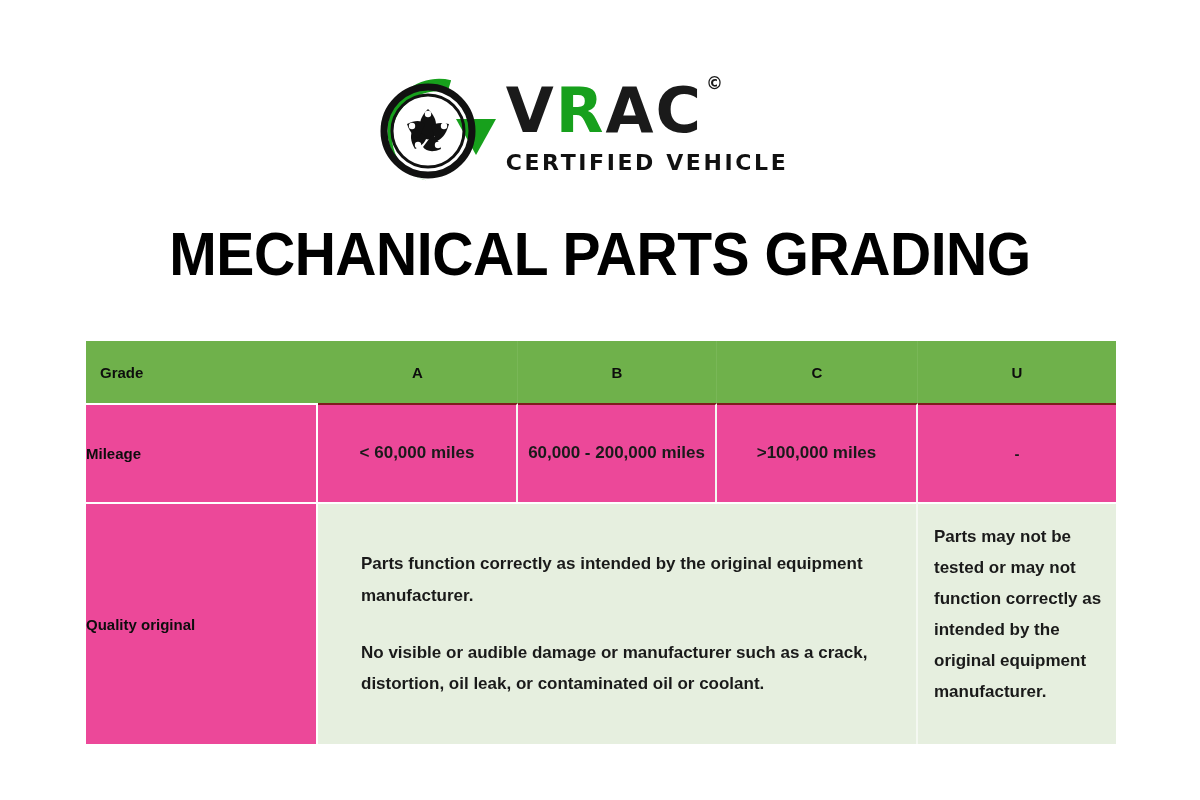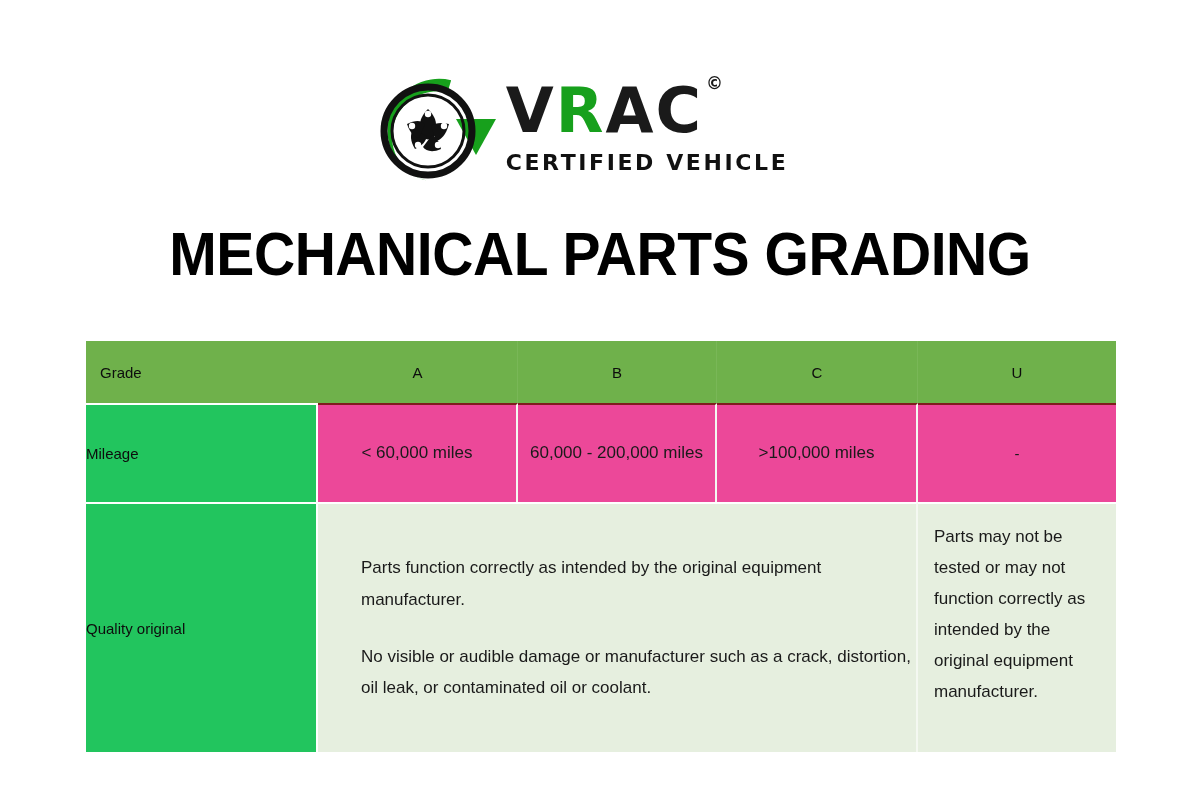--- a/index.html
+++ b/index.html
@@ -105,21 +105,21 @@
     top: 341px;
     width: 1030px;
     border-collapse: separate;
     border-spacing: 0;
     table-layout: fixed;
   }
   .grading-table td, .grading-table th {
     padding: 0;
     margin: 4px;
     vertical-align: middle;
-    font-weight: normal;
+    font-weight: bold;
   }
 
   
   .hdr-cell {
     background: #6fb14b;
     height: 62px;
     color: #0d0d0d;
     font-size: 15px;
     font-weight: bold;
     text-align: center;
@@ -127,21 +127,21 @@
   }
   .hdr-cell.first {
     text-align: left;
     padding-left: 14px;
     border-right: none;
   }
   .hdr-cell.last { border-right: none; }
 
   
   .label-cell {
-    background: #22c55e;
+    background: #ec4899;
     color: #0d0d0d;
     font-size: 15px;
     font-weight: bold;
     text-align: left;
     padding-left: 14px;
     border-top: 2px solid #ffffff;
     border-right: 2px solid #ffffff;
   }
 
   
@@ -166,21 +166,21 @@
     font-size: 17px;
     color: #1a1a1a;
     line-height: 1.85;
     text-align: left;
     padding: 0 18px 0 26px;
     border-top: 2px solid #ffffff;
     border-right: 2px solid #f4f8f1;
     vertical-align: middle;
   }
   .qual-cell.narrow {
-    padding: 0 14px 8px 16px;
+    padding: 0 14px 0 16px;
     border-right: none;
     vertical-align: top;
     padding-top: 18px;
     line-height: 1.82;
   }
   .qual-para { margin: 0; padding-left: 43px; }
   .qual-para + .qual-para { margin-top: 26px; }
 </style>
 </head>
 <body>

